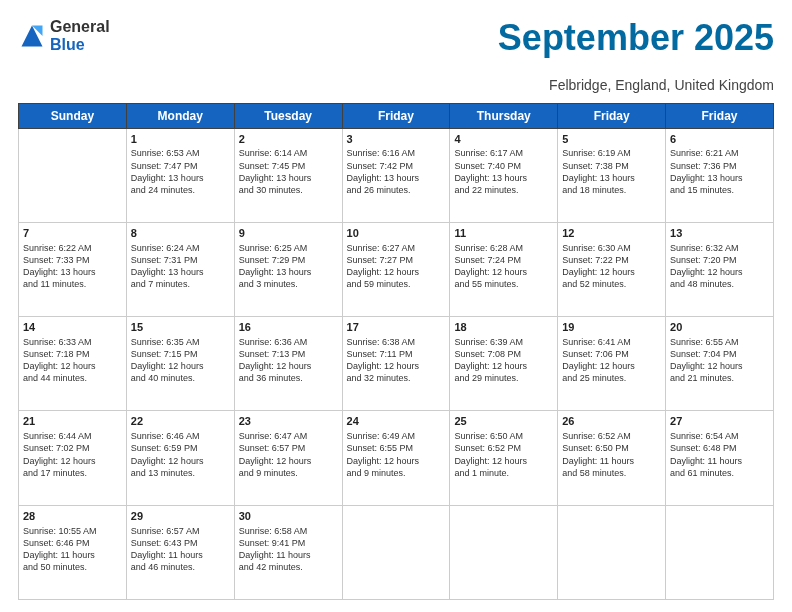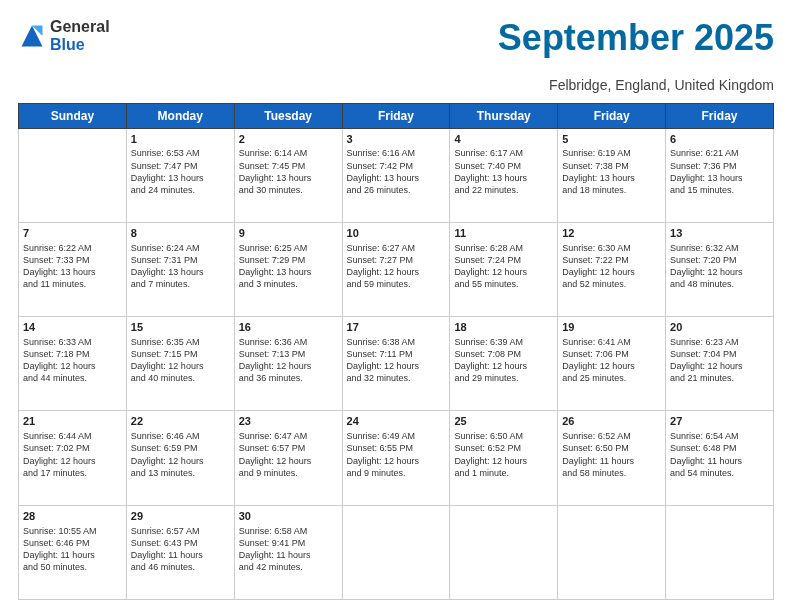--- a/index.html
+++ b/index.html
@@ -264,21 +264,21 @@
           </td>
           <td>
             <span class="day-num">19</span>
             <div class="day-info">Sunrise: 6:41 AM</div>
             <div class="day-info">Sunset: 7:06 PM</div>
             <div class="day-info">Daylight: 12 hours</div>
             <div class="day-info">and 25 minutes.</div>
           </td>
           <td>
             <span class="day-num">20</span>
-            <div class="day-info">Sunrise: 6:23 AM</div>
+            <div class="day-info">Sunrise: 6:55 AM</div>
             <div class="day-info">Sunset: 7:04 PM</div>
             <div class="day-info">Daylight: 12 hours</div>
             <div class="day-info">and 21 minutes.</div>
           </td>
         </tr>
         <tr>
           <td>
             <span class="day-num">21</span>
             <div class="day-info">Sunrise: 6:44 AM</div>
             <div class="day-info">Sunset: 7:02 PM</div>
@@ -318,21 +318,21 @@
             <div class="day-info">Sunrise: 6:52 AM</div>
             <div class="day-info">Sunset: 6:50 PM</div>
             <div class="day-info">Daylight: 11 hours</div>
             <div class="day-info">and 58 minutes.</div>
           </td>
           <td>
             <span class="day-num">27</span>
             <div class="day-info">Sunrise: 6:54 AM</div>
             <div class="day-info">Sunset: 6:48 PM</div>
             <div class="day-info">Daylight: 11 hours</div>
-            <div class="day-info">and 54 minutes.</div>
+            <div class="day-info">and 61 minutes.</div>
           </td>
         </tr>
         <tr>
           <td>
             <span class="day-num">28</span>
             <div class="day-info">Sunrise: 10:55 AM</div>
             <div class="day-info">Sunset: 6:46 PM</div>
             <div class="day-info">Daylight: 11 hours</div>
             <div class="day-info">and 50 minutes.</div>
           </td>

